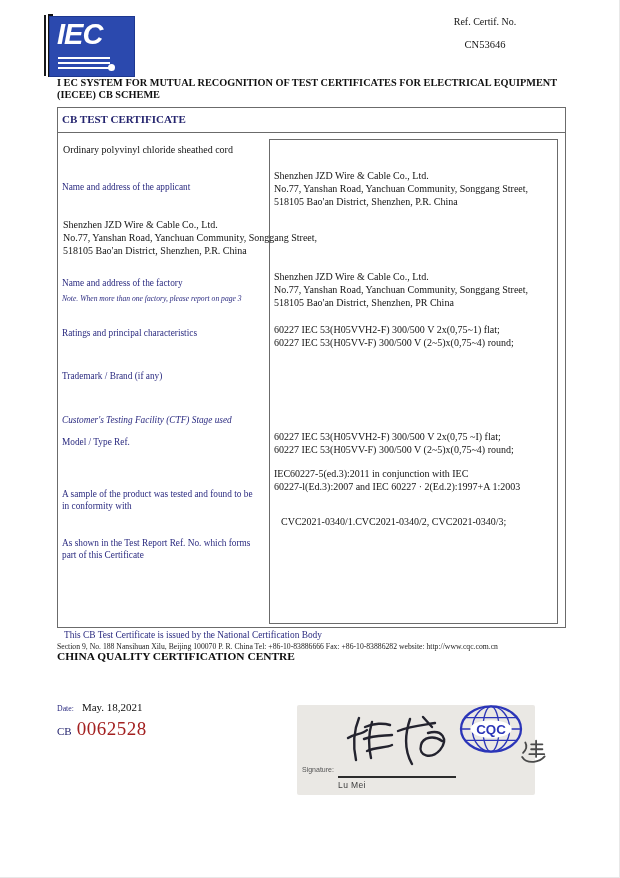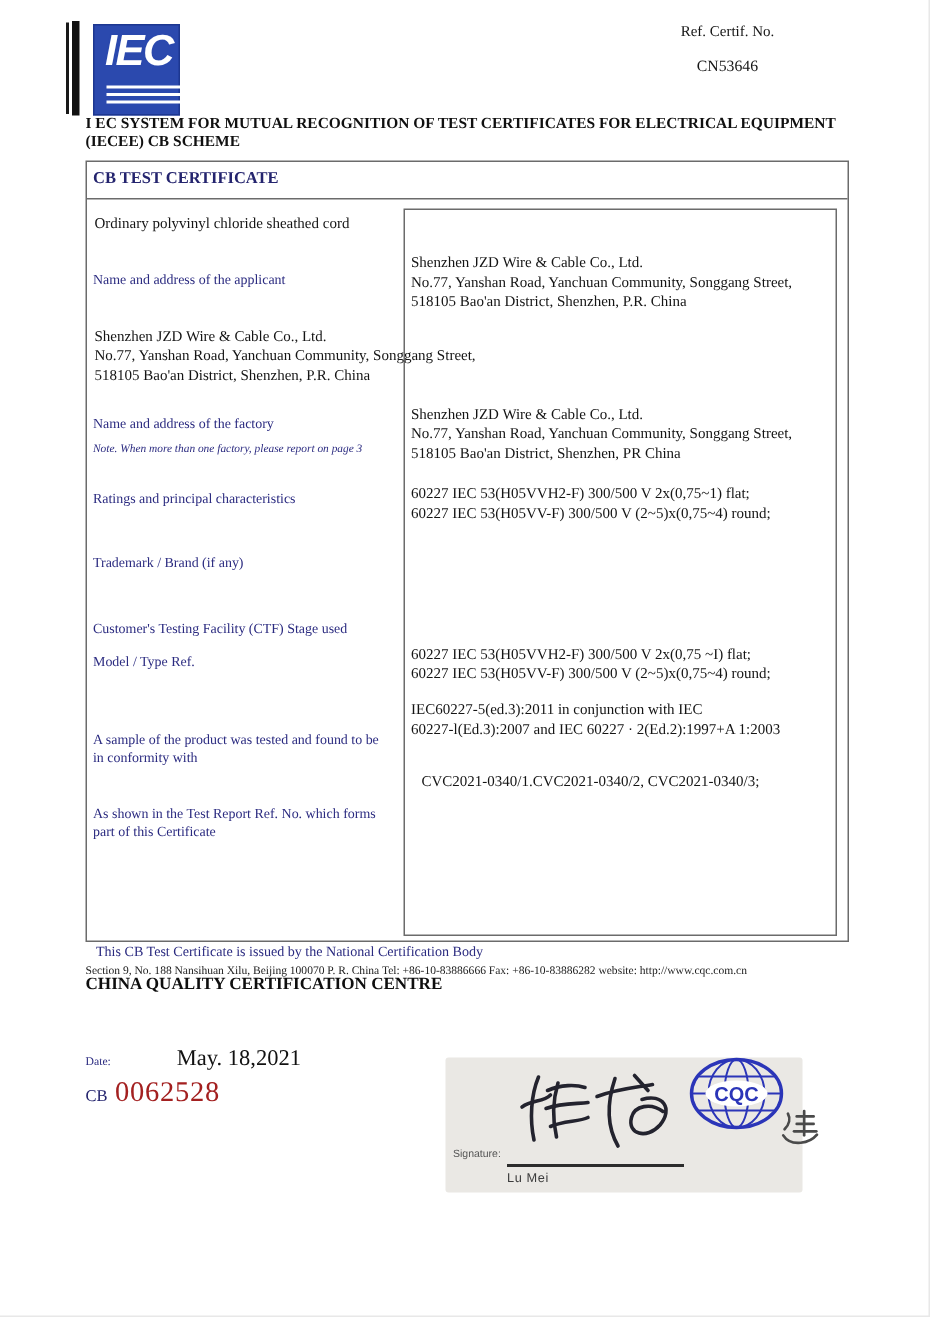--- a/index.html
+++ b/index.html
@@ -7,21 +7,21 @@
   .page {
     position:relative; width:620px; height:878px; background:#ffffff;
     font-family:"Liberation Serif", serif; color:#151515; overflow:hidden;
     border-right:1px solid #e8e8e8; border-bottom:1px solid #e8e8e8;
   }
   
   .iec-wrap { position:absolute; left:44px; top:14px; width:84px; height:64px; }
   .iec-bar-thin { position:absolute; left:0; top:1px; width:2px; height:61px; background:#181818; }
   .iec-bar-thick { position:absolute; left:4px; top:0; width:5px; height:63px; background:#111; }
   .iec-square {
-    position:absolute; left:18px; top:2px; width:58px; height:61px;
+    position:absolute; left:5px; top:2px; width:86px; height:61px;
     background:#2b49ae; border:1px solid #1d3790;
   }
   .iec-text {
     font-family:"Liberation Sans", sans-serif; font-weight:bold; font-style:italic;
     font-size:29px; color:#ffffff; letter-spacing:-1px; line-height:1;
     margin:3px 0 0 7px; text-shadow:0 0 1px #2b49ae;
   }
   .iec-lines { position:absolute; left:8px; top:40px; width:52px; }
   .iec-lines .ln { height:2px; background:#fff; margin-bottom:3px; }
   .iec-dot { position:absolute; left:58px; top:47px; width:7px; height:7px; border-radius:50%; background:#fff; }
@@ -57,32 +57,32 @@
   .val {
     width:273px; padding-left:5px; padding-right:4px;
     color:#141414; font-size:10px; line-height:1.32; white-space:pre-line;
   }
   .r1 { height:25px; }  .r1 .lab{padding-top:6px;}  .r1 .val{padding-top:4px;}
   .r2 { height:50px; }  .r2 .lab{padding-top:18px;} .r2 .val{padding-top:5px;}
   .r3 { height:50px; }  .r3 .lab{padding-top:24px;} .r3 .val{padding-top:4px;}
   .r4 { height:54px; }  .r4 .lab{padding-top:14px;} .r4 .val{padding-top:6px;}
   .r5 { height:46px; }  .r5 .lab{padding-top:10px;} .r5 .val{padding-top:5px;}
   .r6 { height:42px; }  .r6 .lab{padding-top:7px;}
-  .r7 { height:24px; }  .r7 .lab{padding-top:9px;}
+  .r7 { height:24px; }  .r7 .lab{padding-top:9px;font-style:italic;}
   .r8 { height:31px; }  .r8 .lab{padding-top:7px;}  .r8 .val{padding-top:0px;}
   .r9 { height:52px; }  .r9 .lab{padding-top:7px;}  .r9 .val{padding-top:3px;}
   .r10 { height:51px; } .r10 .lab{padding-top:28px;} .r10 .val{padding-top:6px;}
   .r11 { height:60px; } .r11 .lab{padding-top:26px;} .r11 .val{padding-top:3px; padding-left:12px;}
   
   .issued { position:absolute; left:64px; top:630px; color:#2b2b80; font-size:9.4px; }
   .issuer-name { position:absolute; left:57px; top:650px; font-weight:bold; font-size:11.4px; color:#0e0e0e; }
   .issuer-addr { position:absolute; left:57px; top:642px; width:512px; font-size:7.7px; color:#222; }
   .date-line { position:absolute; left:57px; top:697px; }
   .date-label { color:#2b2b80; font-size:7.8px; margin-right:8px; }
-  .date-value { font-size:15px; color:#111;margin-left:36px; }
+  .date-value { font-size:11px; color:#111; }
   .cb-line { position:absolute; left:57px; top:718px; }
   .cb-prefix { color:#24246e; font-size:11px; margin-right:5px; }
   .cb-number { color:#a32020; font-size:19px; letter-spacing:0.5px; }
   
   .sig-patch {
     position:absolute; left:297px; top:705px; width:238px; height:90px;
     background:#eae8e4; border-radius:2px;
   }
   .sig-scribble { position:absolute; left:341px; top:712px; }
   .sig-label {

